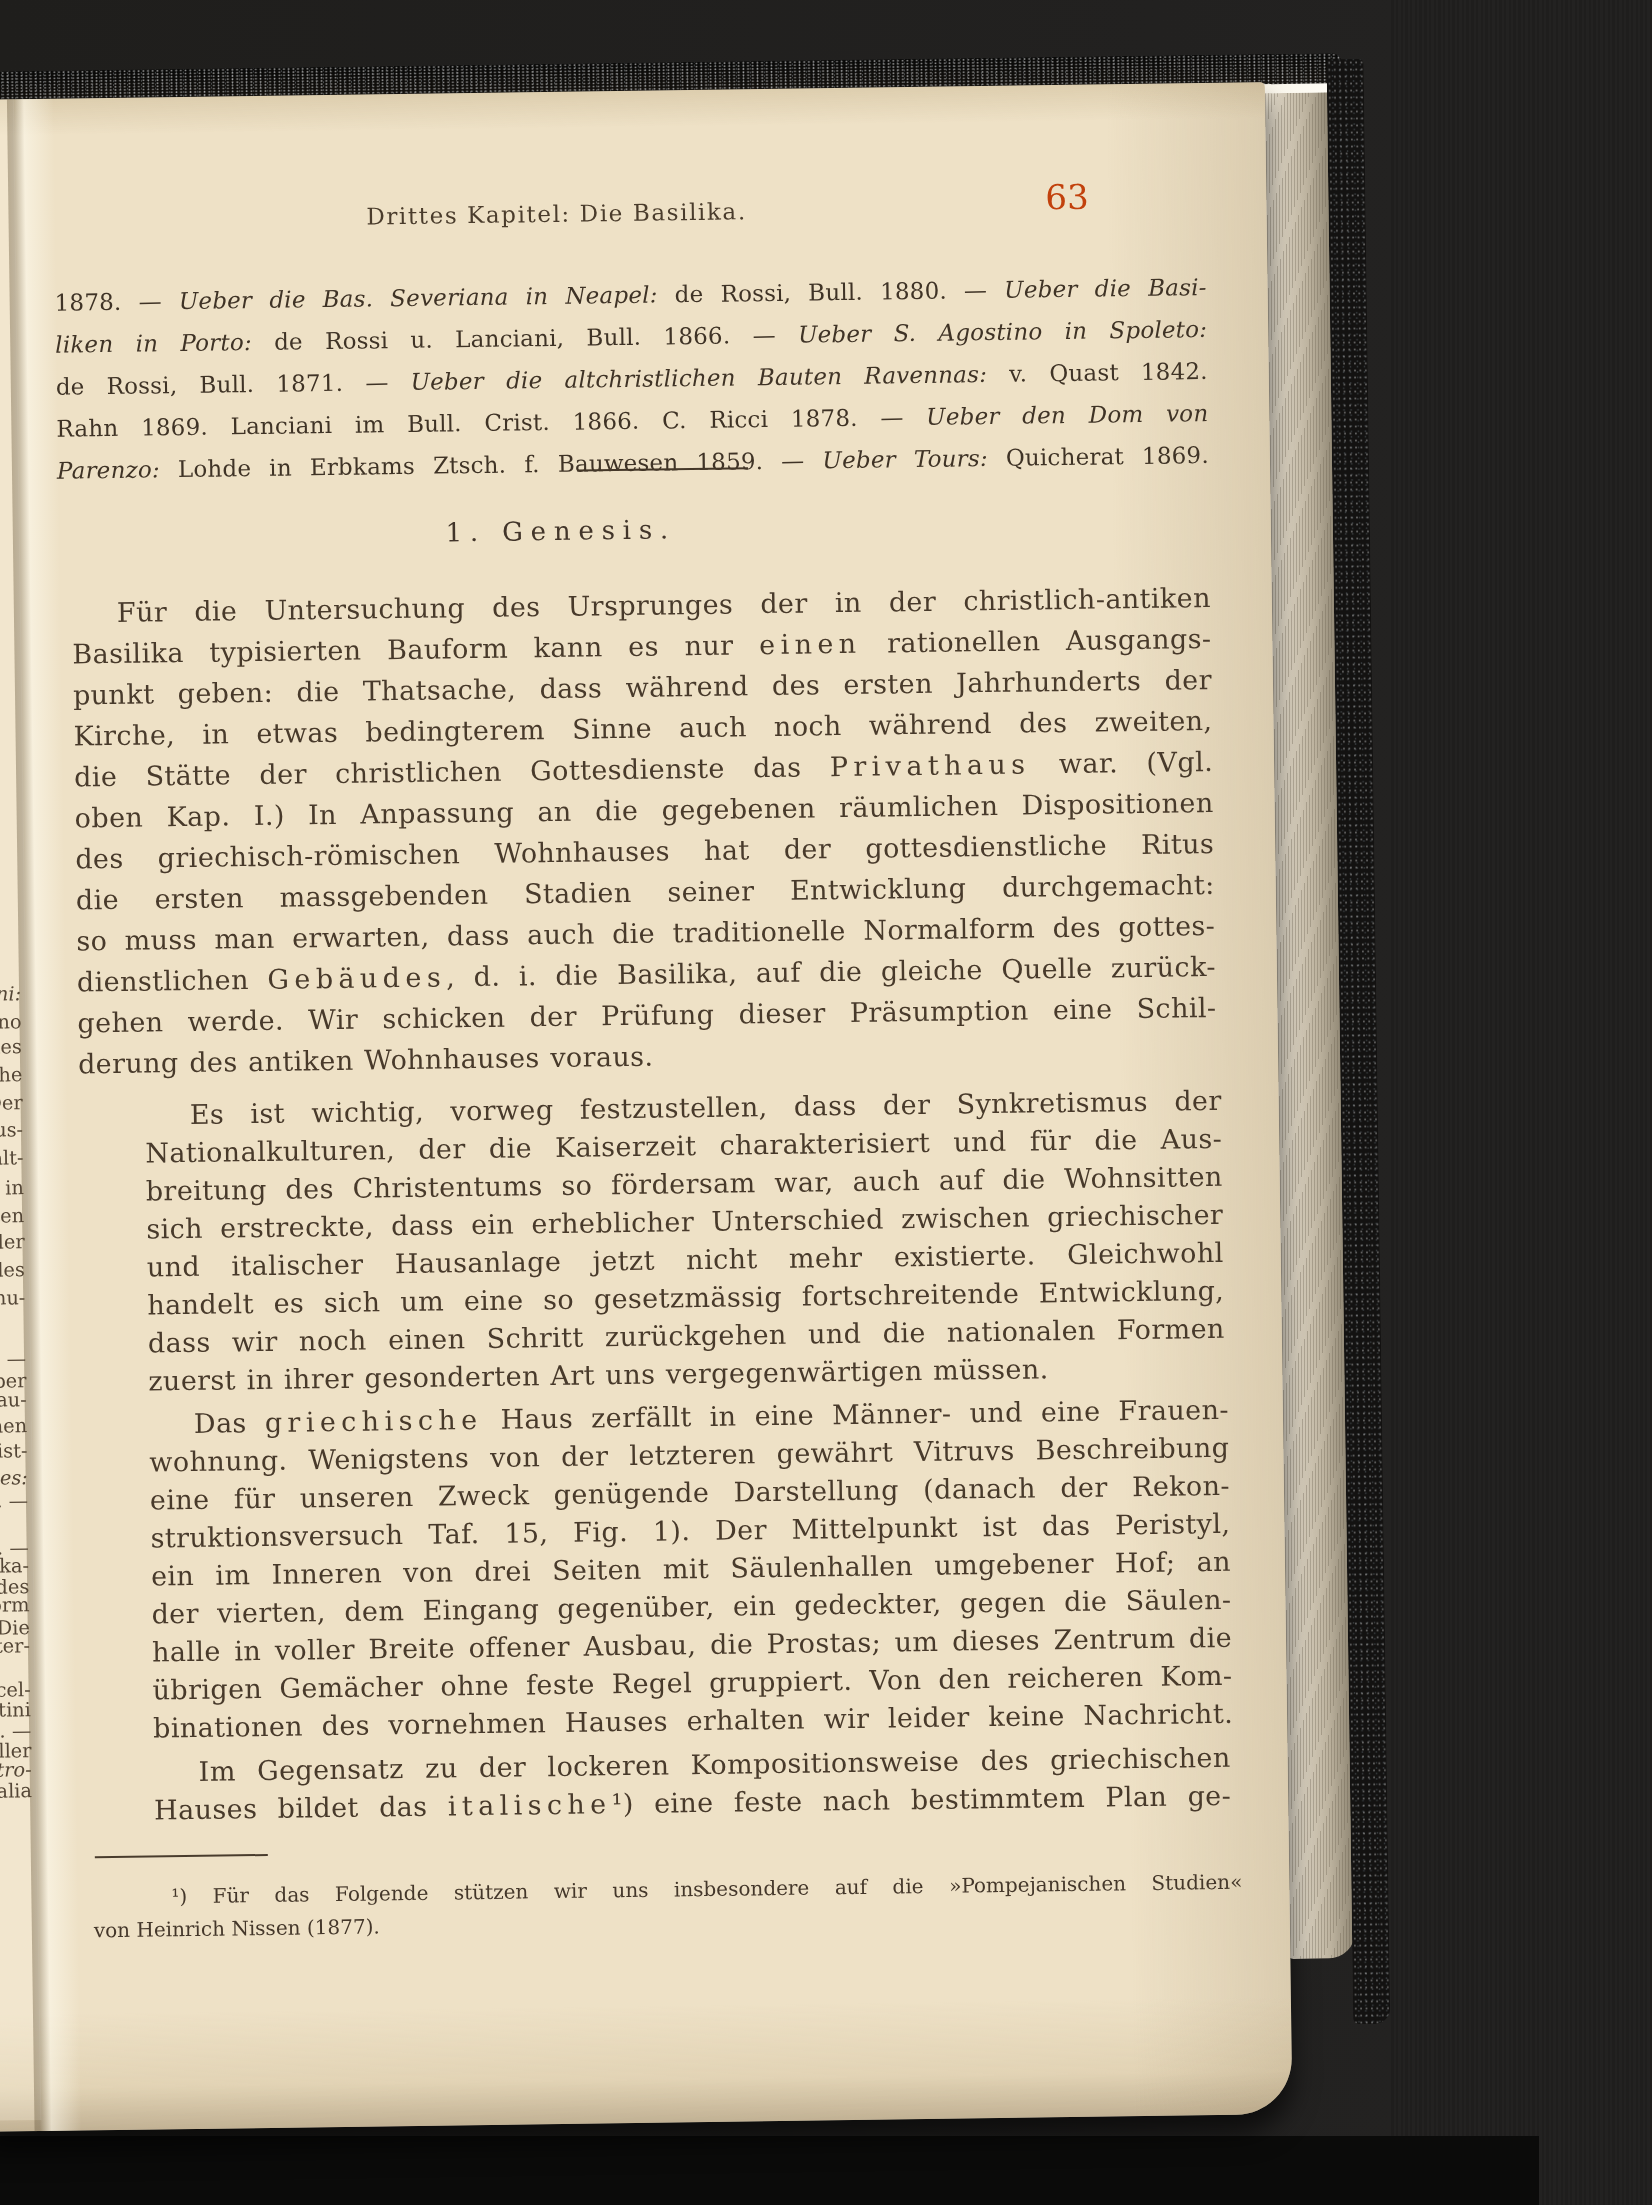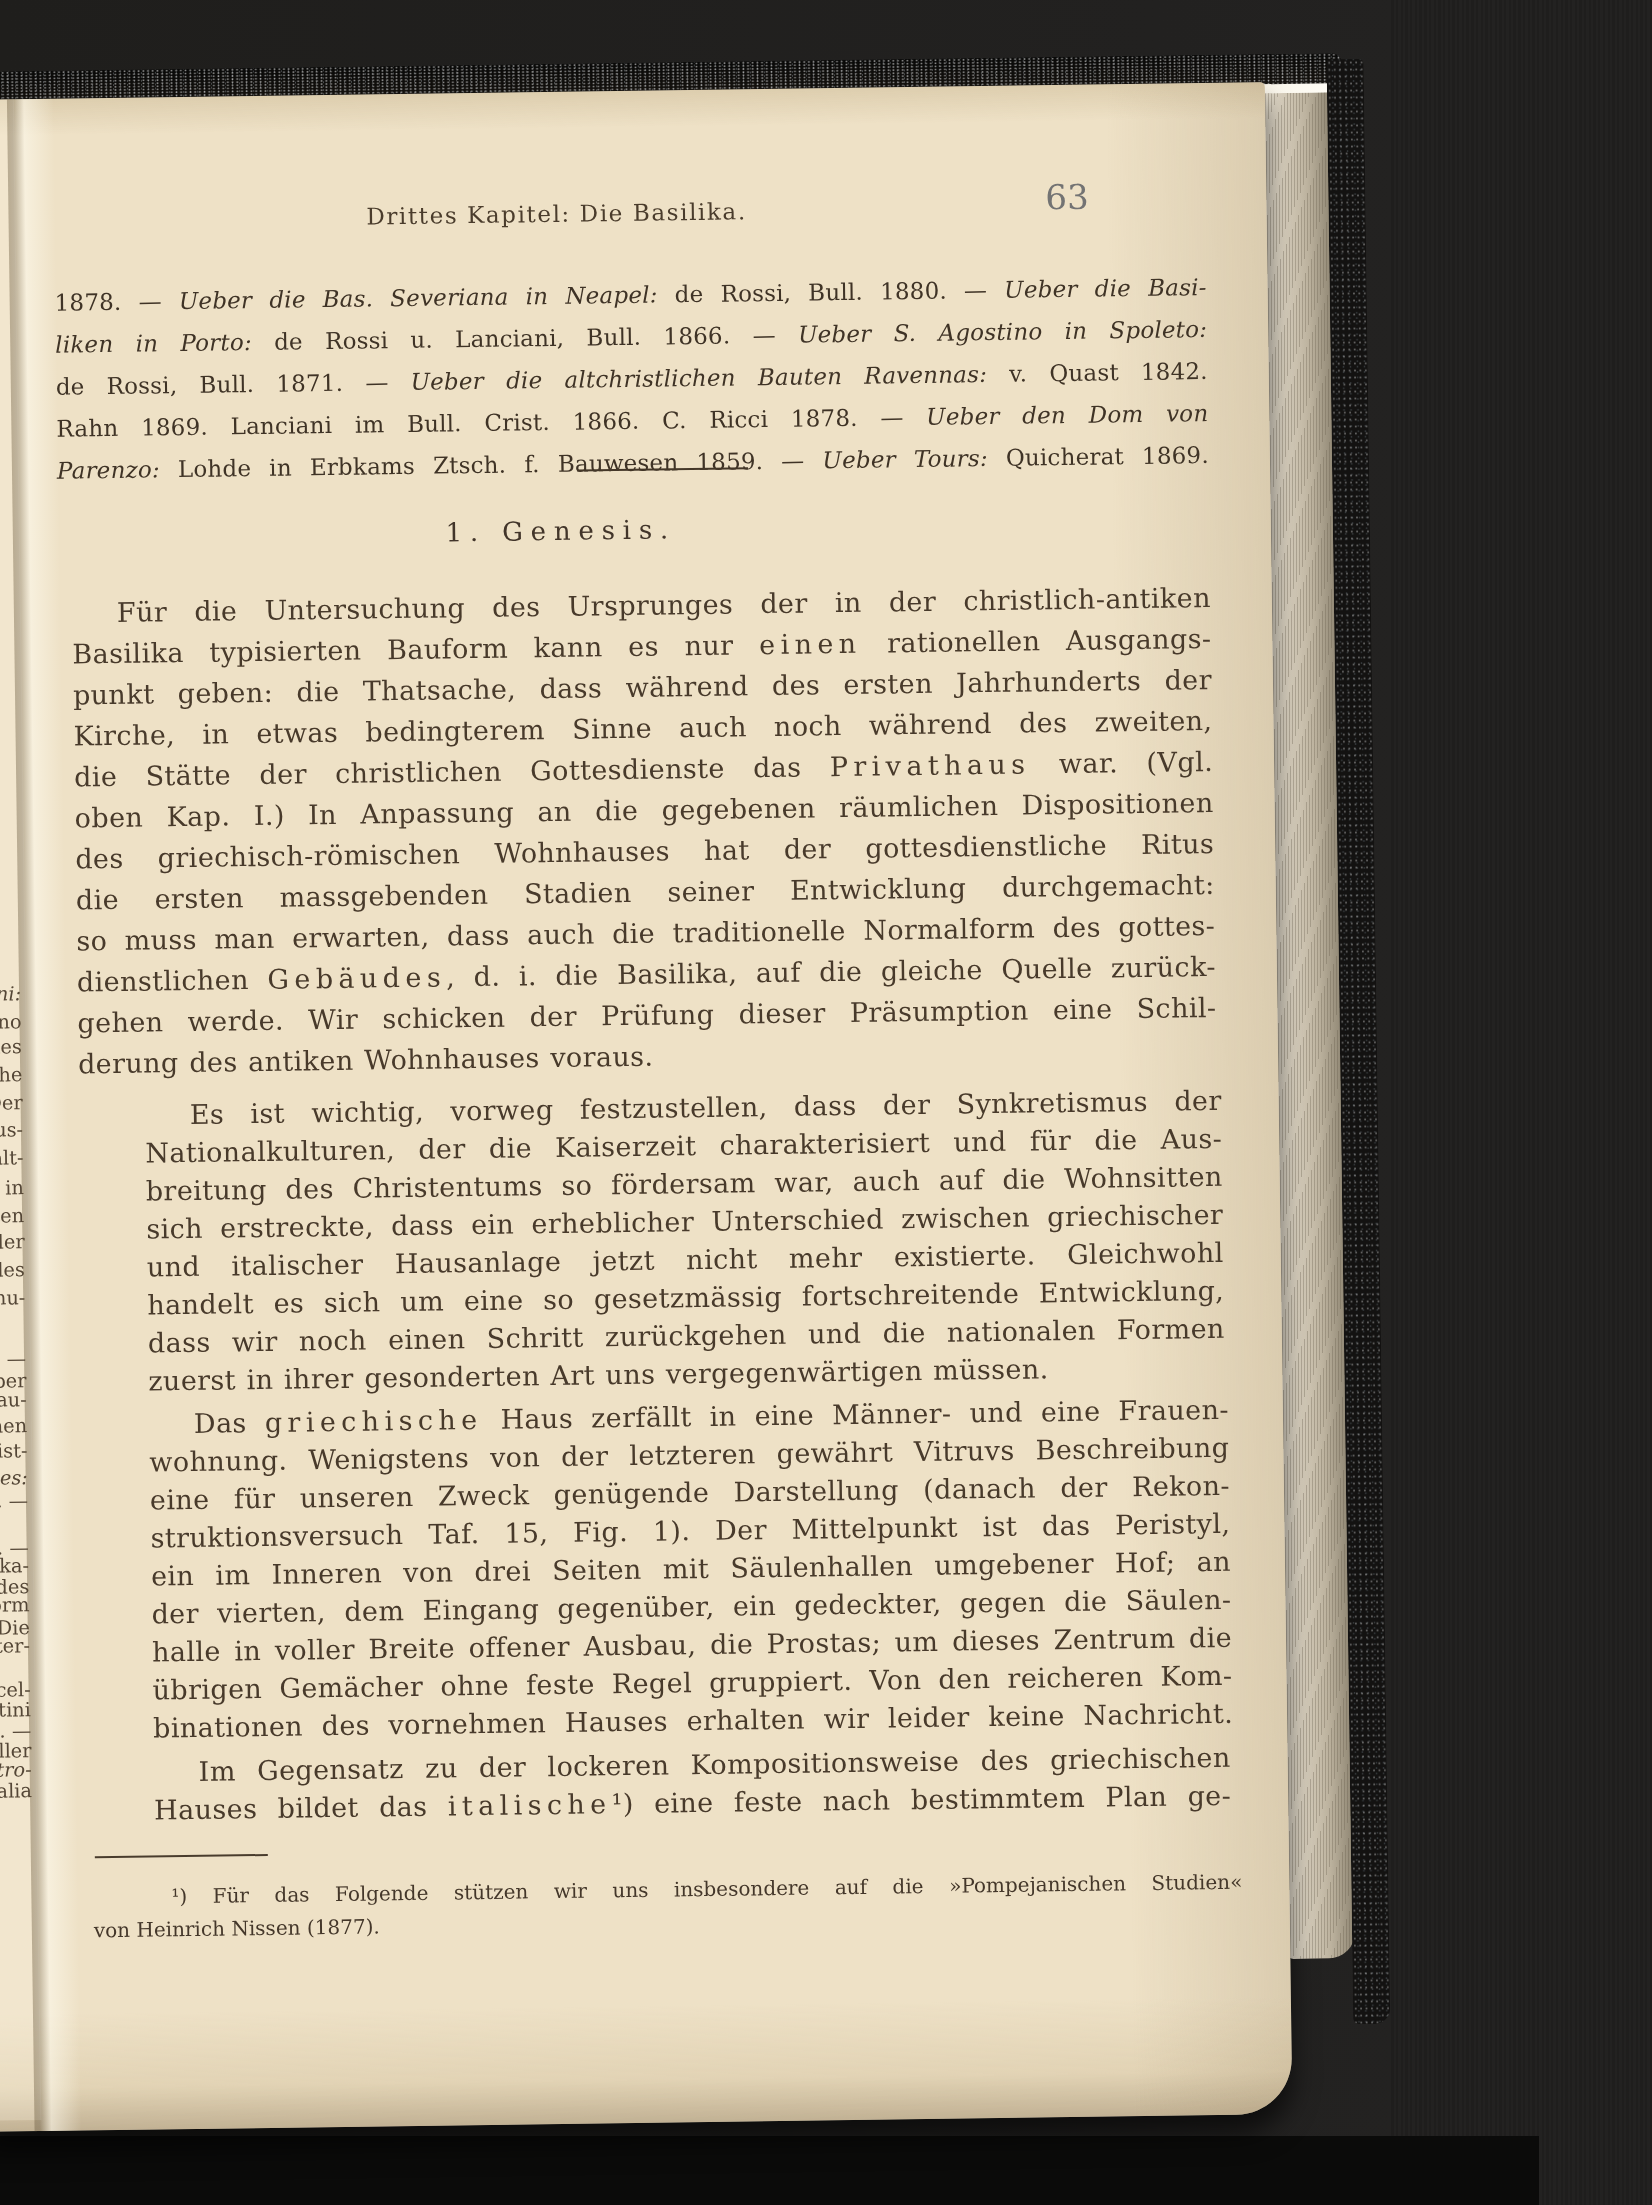--- a/index.html
+++ b/index.html
@@ -44,21 +44,21 @@
   .fold{position:absolute;left:51px;top:0;width:47px;height:100%;pointer-events:none;
         background:linear-gradient(90deg, rgba(100,84,56,.40) 0, rgba(60,48,28,.28) 5.4px,
                    rgba(255,252,240,.55) 17px, rgba(255,252,240,0) 47px);}
   .gutter{position:absolute;left:7.8px;top:0;width:50px;height:2021px;background:rgba(255,248,232,.25);}
   .frag{position:absolute;right:4.7px;white-space:nowrap;font-size:19.4px;line-height:19.4px;color:#544636;}
   .frag.it{font-style:italic;}
 
   .content{position:absolute;inset:0;color:#483a2b;}
   .running-head{position:absolute;left:257px;top:109px;width:684px;text-align:center;
         font-size:23px;letter-spacing:1.6px;color:#4a3c2c;}
-  .page-num{position:absolute;left:1088px;top:92px;font-size:34px;color:#737373;}
+  .page-num{position:absolute;left:1088px;top:92px;font-size:34px;color:#c2410c;}
 
   .biblio{position:absolute;left:96px;top:183px;width:1152px;font-size:23px;
         line-height:42px;color:#3f3326;letter-spacing:0.2px;}
   .mid-rule{position:absolute;left:616px;top:378px;width:171px;height:2.3px;background:#443728;}
   .genesis{position:absolute;left:257px;top:424px;width:684px;text-align:center;
         font-size:26px;letter-spacing:7.8px;color:#42352a;}
 
   .para{position:absolute;font-size:27px;letter-spacing:0.4px;word-spacing:1.6px;}
   .para1{left:109px;top:494px;width:1139px;line-height:41px;}
   .para2{left:175px;top:999px;width:1077px;line-height:38px;}

